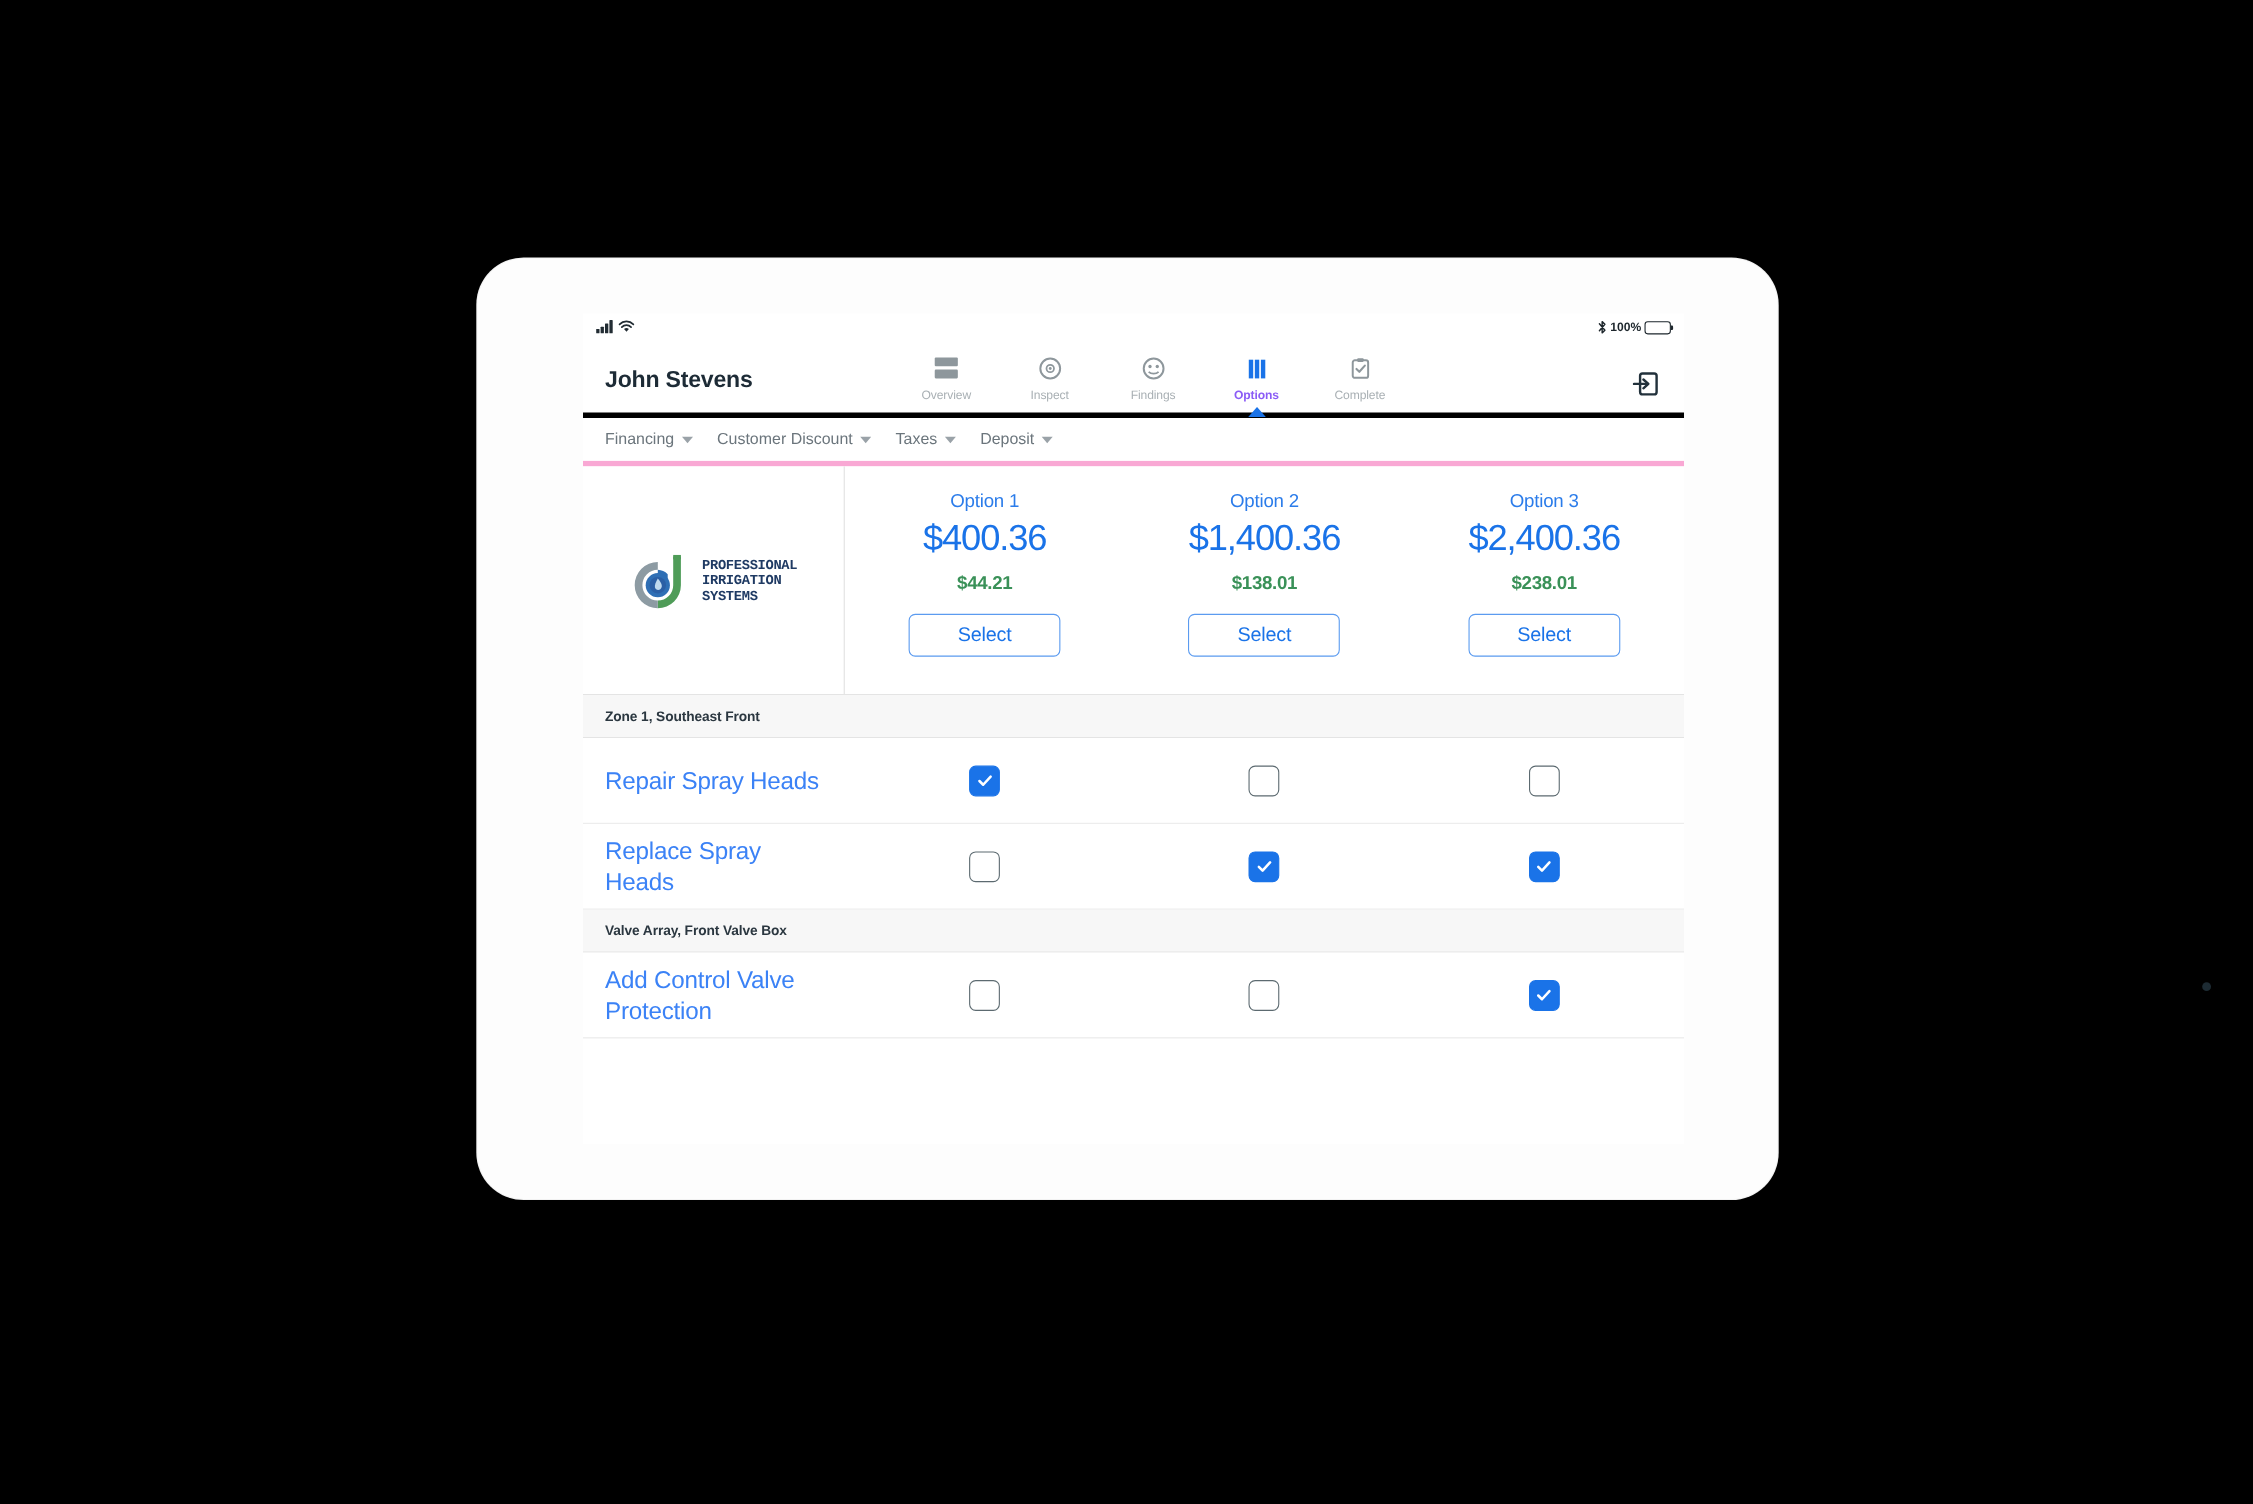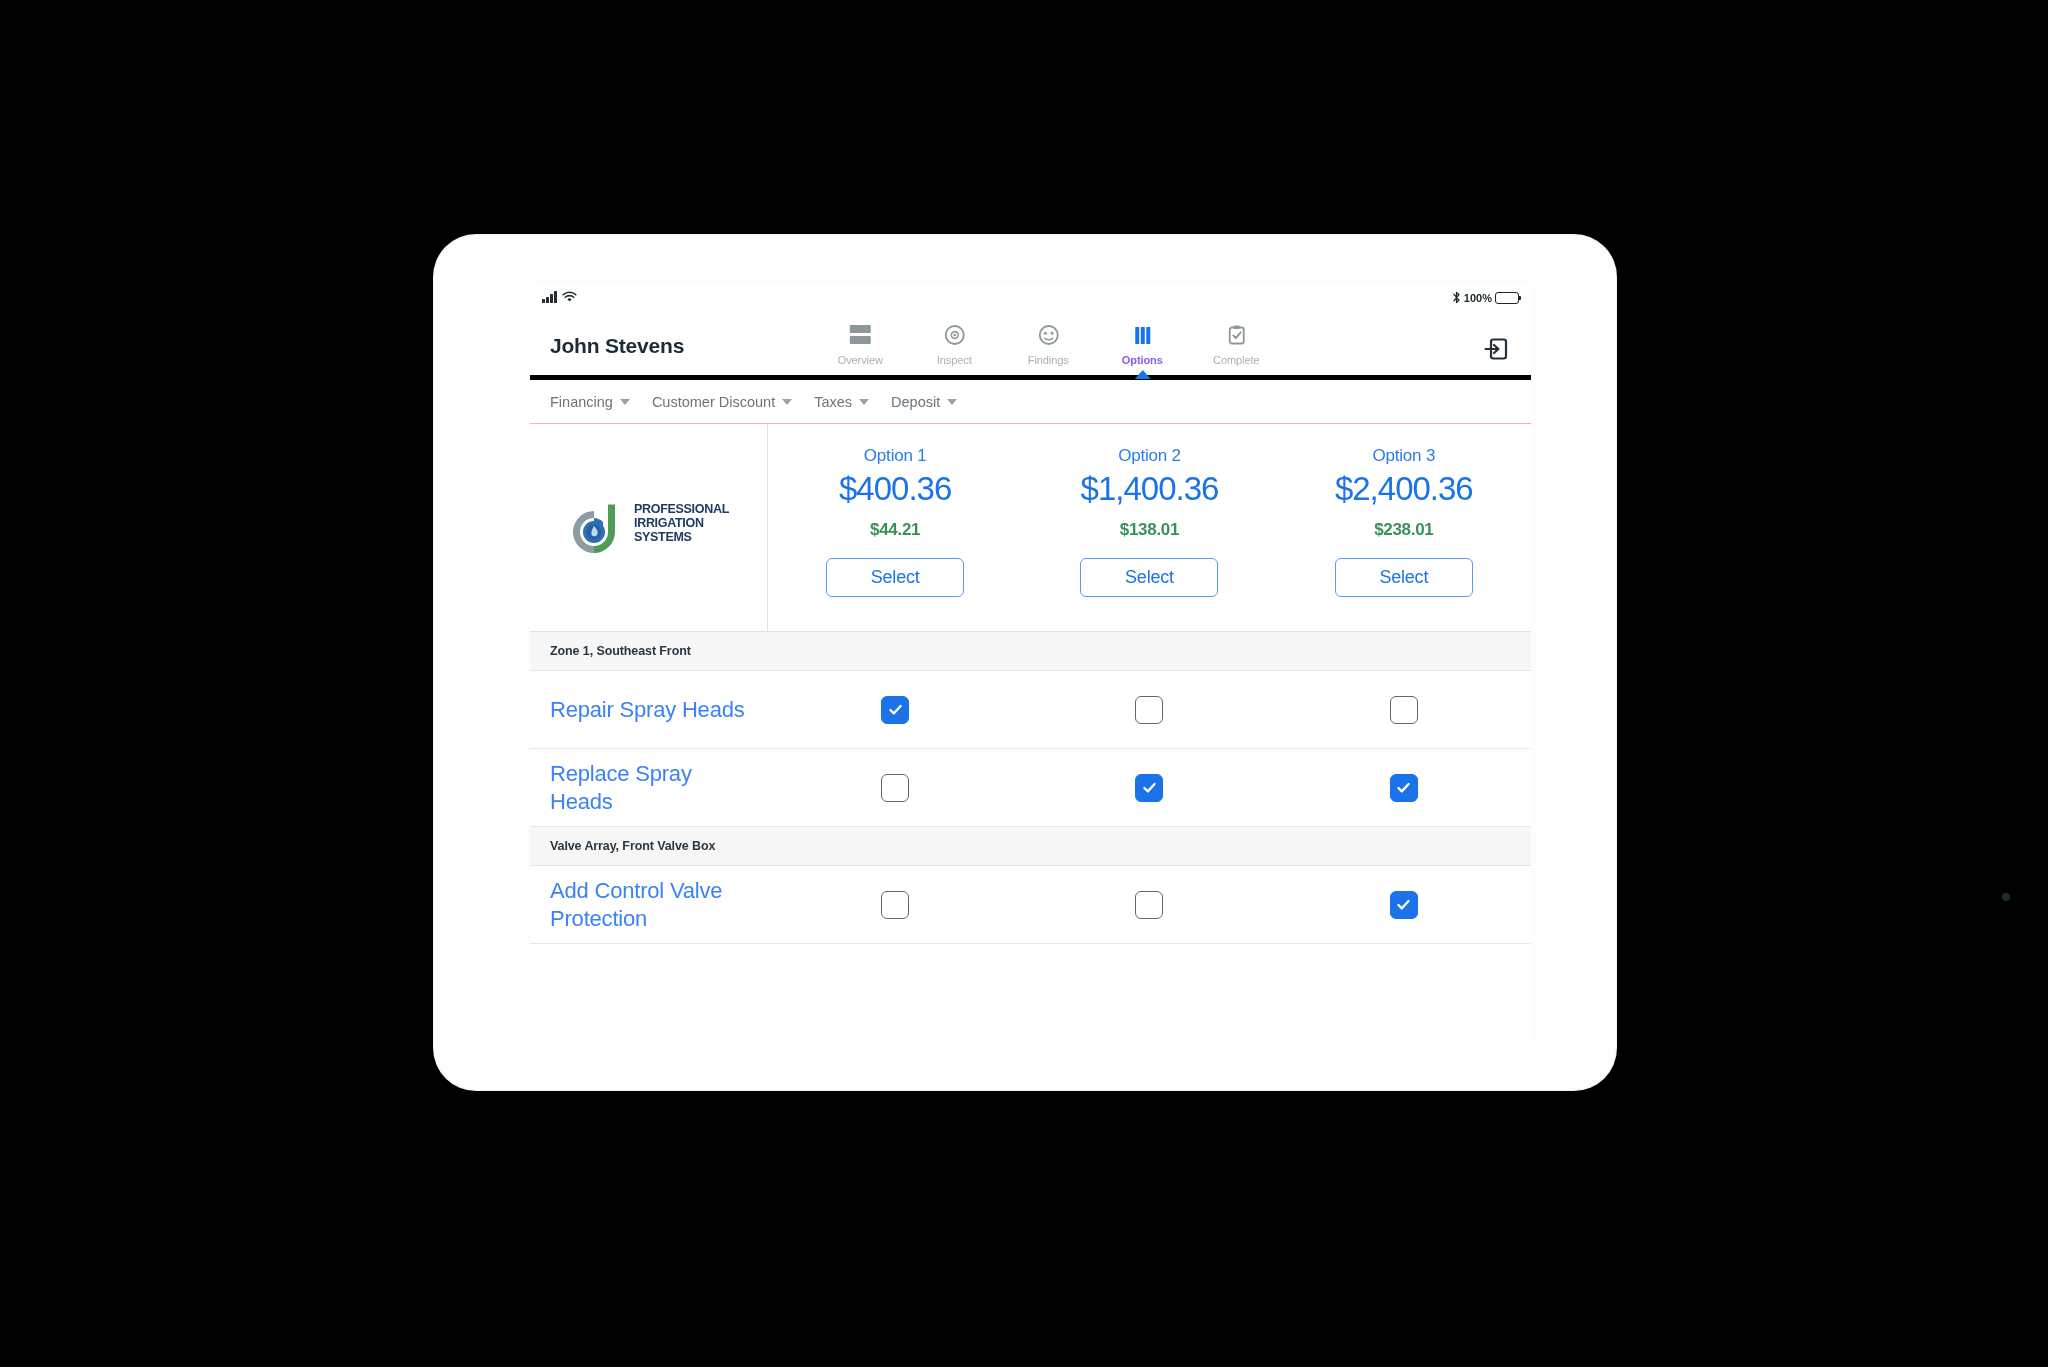--- a/index.html
+++ b/index.html
@@ -176,21 +176,21 @@
   .logout-btn {
     position: absolute;
     right: 22px; top: 20px;
     width: 26px; height: 26px;
     cursor: pointer;
   }
 
   
   .filterbar {
     height: 44px;
-    border-bottom: 1px solid #f9a8d4;
+    border-bottom: 5px solid #f9a8d4;
     display: flex;
     align-items: center;
     padding-left: 20px;
     gap: 22px;
     background: #ffffff;
   }
   .filter-item {
     display: flex;
     align-items: center;
     gap: 7px;
@@ -212,21 +212,21 @@
     border-bottom: 1px solid #e1e1e1;
     background: #ffffff;
   }
   .logo-cell {
     width: 238px;
     border-right: 1px solid #e1e1e1;
     display: flex;
     align-items: center;
     justify-content: center;
   }
-  .logo-wrap { display: flex; align-items: flex-start; gap: 8px; }
+  .logo-wrap { display: flex; align-items: center; gap: 8px; font-family: Liberation Mono, monospace; }
   .logo-text {
     font-size: 12.5px;
     font-weight: 800;
     line-height: 1.12;
     color: #1f3a63;
     letter-spacing: -0.3px;
   }
   .logo-text span { display: block; }
 
   .option-cols {

